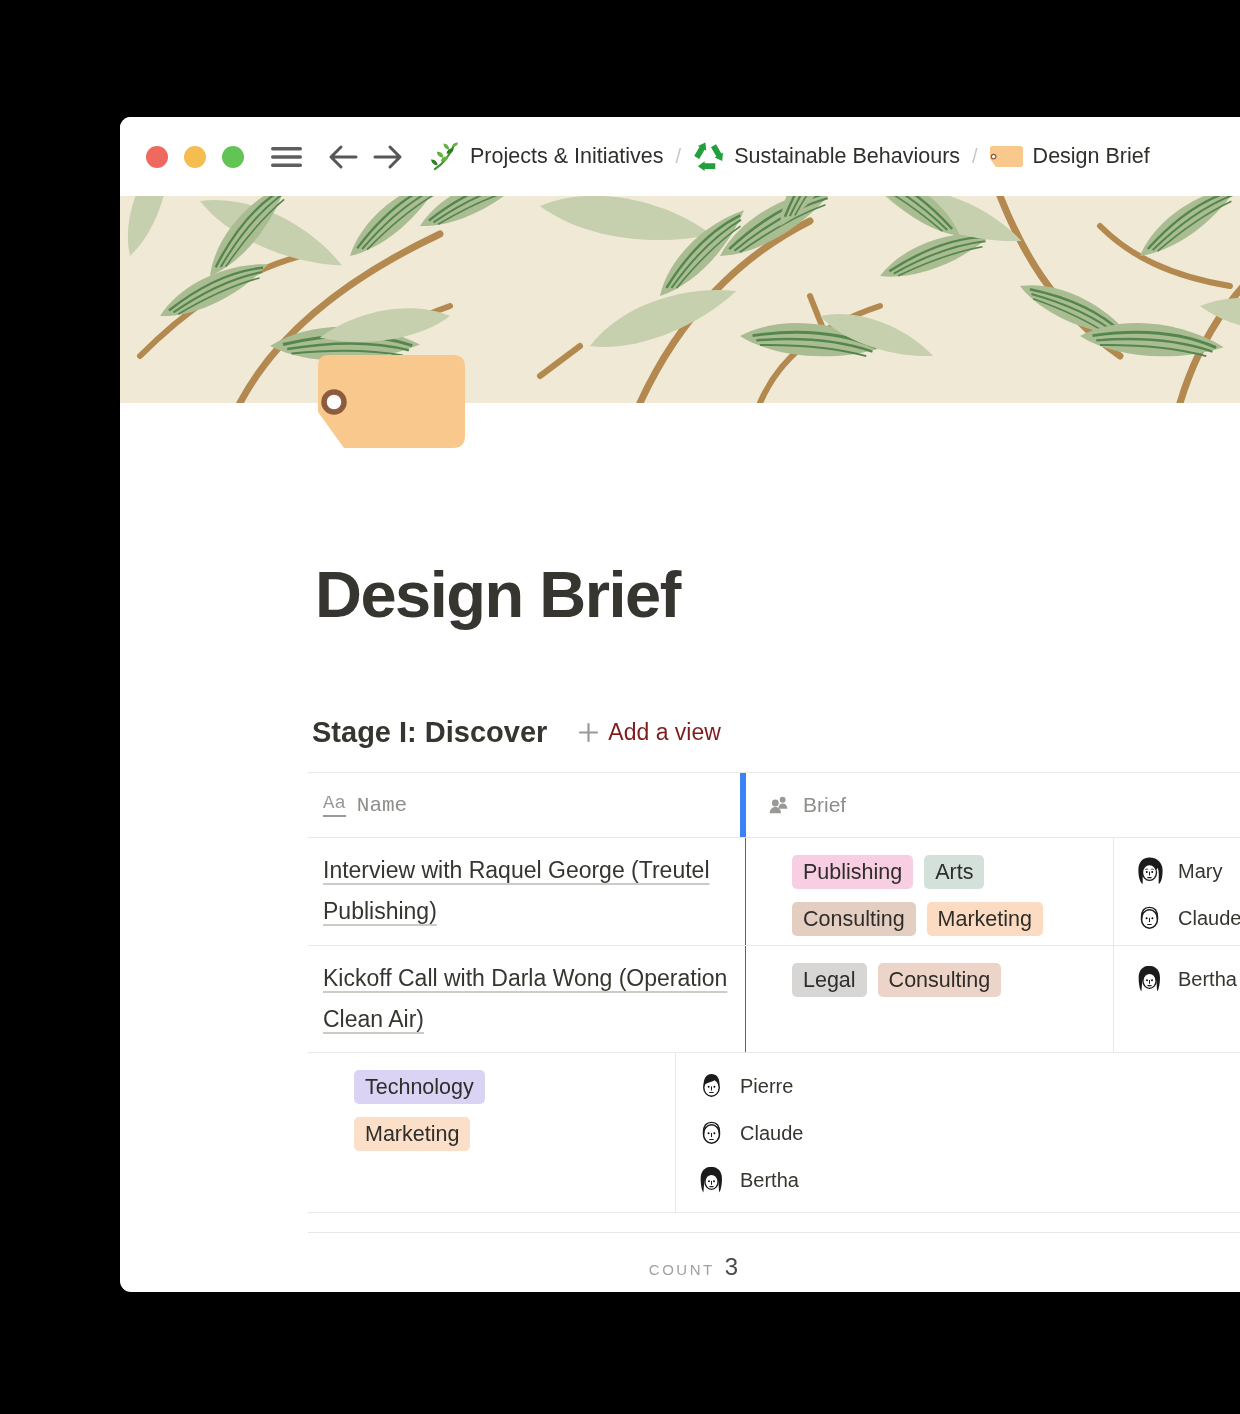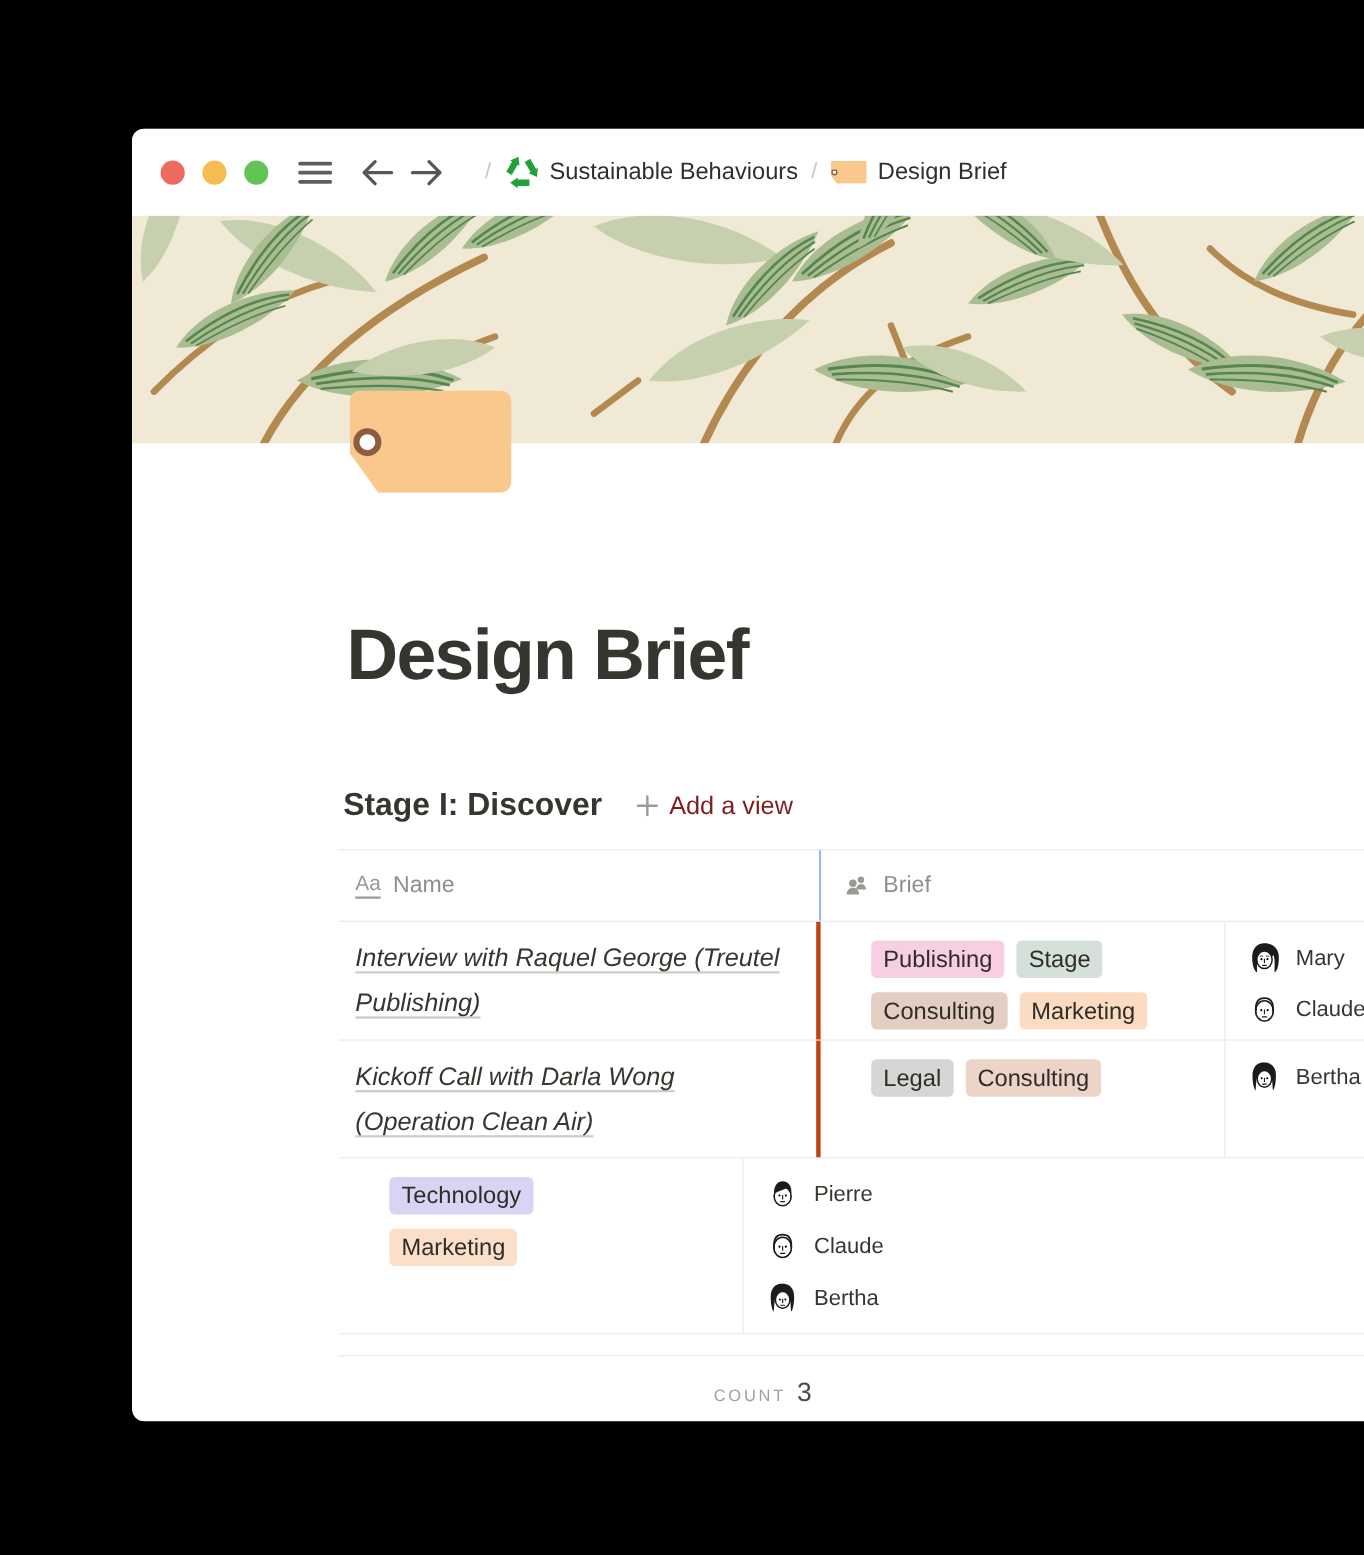--- a/index.html
+++ b/index.html
@@ -25,27 +25,27 @@
   
   .page-title{margin:157px 0 0 195px;height:70px;line-height:70px;font-size:65px;font-weight:700;
     letter-spacing:-1.5px;color:#37352F;}
   .viewbar{margin:82px 0 0 192px;height:40px;display:flex;align-items:center;}
   .view-name{font-size:29px;font-weight:700;color:#37352F;}
   .add-view{display:flex;align-items:center;gap:8px;margin-left:30px;color:#7f1d1d;font-size:23px;cursor:pointer;}
   
   .table{margin:20px 0 0 188px;width:1072px;}
   .thead{display:flex;height:66px;border-top:1px solid #E9E8E6;border-bottom:1px solid #E9E8E6;color:#8F8E8B;}
   .hc{display:flex;align-items:center;gap:11px;height:100%;font-size:21px;}
-  .hc-name{width:438px;padding-left:15px;border-right:1px solid #3b82f6;}
+  .hc-name{width:438px;padding-left:15px;border-right:6px solid #3b82f6;font-family:Liberation Mono, monospace;}
   .hc-tags{width:368px;padding-left:17px;border-right:1px solid #E9E8E6;}
   .hc-people{flex:1;padding-left:20px;}
   .aa-glyph{font-size:19px;color:#9A9995;border-bottom:2px solid #9A9995;line-height:1;padding-bottom:2px;}
   .trow{display:flex;border-bottom:1px solid #E9E8E6;}
   .trow0{height:108px;}.trow1{height:107px;}.trow2{height:160px;}
-  .c-name{width:438px;padding:12px 15px 0;border-right:4px solid #c2410c;font-style:italic;}
+  .c-name{width:438px;padding:12px 15px 0;border-right:1px solid #c2410c;}
   .page-link{font-size:23px;line-height:41px;font-weight:500;color:#37352F;cursor:pointer;
     text-decoration:underline;text-decoration-color:#CDCBC5;text-decoration-thickness:1.5px;text-underline-offset:5px;}
   .c-tags{width:368px;padding:17px 10px 0 17px;border-right:1px solid #E9E8E6;}
   .tag-line{display:flex;gap:11px;margin-bottom:13px;padding-left:29px;}
   .chip{height:34px;display:inline-flex;align-items:center;padding:0 11px;border-radius:5px;
     font-size:21.5px;color:#2E2D29;white-space:nowrap;cursor:pointer;}
   .c-people{flex:1;padding:10px 0 0 20px;overflow:visible;}
   .person{display:flex;align-items:center;gap:13px;height:47px;cursor:pointer;}
   .avatar{width:31px;height:31px;flex:none;}
   .pname{font-size:20px;color:#37352F;white-space:nowrap;text-align:right;}
@@ -123,20 +123,34 @@
       <svg width="33" height="30" viewBox="0 0 33 30">
         <path d="M30 15 H5 M15 5 L5 15 L15 25" fill="none" stroke="#575757" stroke-width="3" stroke-linecap="round" stroke-linejoin="round"></path>
       </svg>
     </span>
     <span class="icon-btn nav-arrow" style="margin-left:13px;">
       <svg width="33" height="30" viewBox="0 0 33 30">
         <path d="M3 15 H28 M18 5 L28 15 L18 25" fill="none" stroke="#575757" stroke-width="3" stroke-linecap="round" stroke-linejoin="round"></path>
       </svg>
     </span>
     <div class="breadcrumb">
+      <span class="crumb">
+        <svg width="31" height="31" viewBox="0 0 32 32">
+          <path d="M6 29 C13 25 20 17 26 4" fill="none" stroke="#3E8E2F" stroke-width="2.2" stroke-linecap="round"></path>
+          <g>
+            <path d="M9 25 c-1-5 -4-6 -7-6 c1 4 3 6 7 6z" fill="#2F7D25"></path>
+            <path d="M12 21 c5 1 7-1 8-5 c-5-.5 -7 1 -8 5z" fill="#63B13F"></path>
+            <path d="M15 17 c-1-5 -3-6 -7-6 c.5 4 3 6 7 6z" fill="#63B13F"></path>
+            <path d="M18 13 c5 .5 7-1.5 7.5-5.5 c-4.5 0 -6.5 1.5 -7.5 5.5z" fill="#2F7D25"></path>
+            <path d="M21 9 c-.5-4.5 -2.5-6 -6-6.5 c0 3.5 2 6 6 6.5z" fill="#63B13F"></path>
+            <path d="M24 6 c3.5 0 5.5-1.5 6-4.5 c-3.5 0 -5.5 1.5 -6 4.5z" fill="#63B13F"></path>
+          </g>
+        </svg>
+        <span class="crumb-label">Projects &amp; Initiatives</span>
+      </span>
       <span class="crumb-sep">/</span>
       <span class="crumb">
         <svg width="31" height="31" viewBox="0 0 32 32">
           <g fill="#22A03C">
             <path d="M23 23 H12 V21 L5 26 L12 31 V29 H23 Z"></path>
             <path d="M23 23 H12 V21 L5 26 L12 31 V29 H23 Z" transform="rotate(120 16 16)"></path>
             <path d="M23 23 H12 V21 L5 26 L12 31 V29 H23 Z" transform="rotate(240 16 16)"></path>
           </g>
         </svg>
         <span class="crumb-label">Sustainable Behaviours</span>
@@ -226,21 +240,21 @@
         </svg>
         <span>Brief</span>
       </div>
     </div>
     <div>
         <div class="trow trow0">
           <div class="cell c-name"><span class="page-link">Interview with Raquel George (Treutel Publishing)</span></div>
           <div class="cell c-tags">
             <div class="tag-line">
               <span class="chip" style="background: rgb(248, 207, 226);">Publishing</span>
-              <span class="chip" style="background: rgb(212, 224, 218);">Stage</span>
+              <span class="chip" style="background: rgb(212, 224, 218);">Arts</span>
             </div>
             <div class="tag-line">
               <span class="chip" style="background: rgb(227, 206, 193);">Consulting</span>
               <span class="chip" style="background: rgb(251, 220, 194);">Marketing</span>
             </div>
           </div>
           <div class="cell c-people">
             <div class="person">
               <svg class="avatar">
                 <use href="#av-woman-bob"></use>

